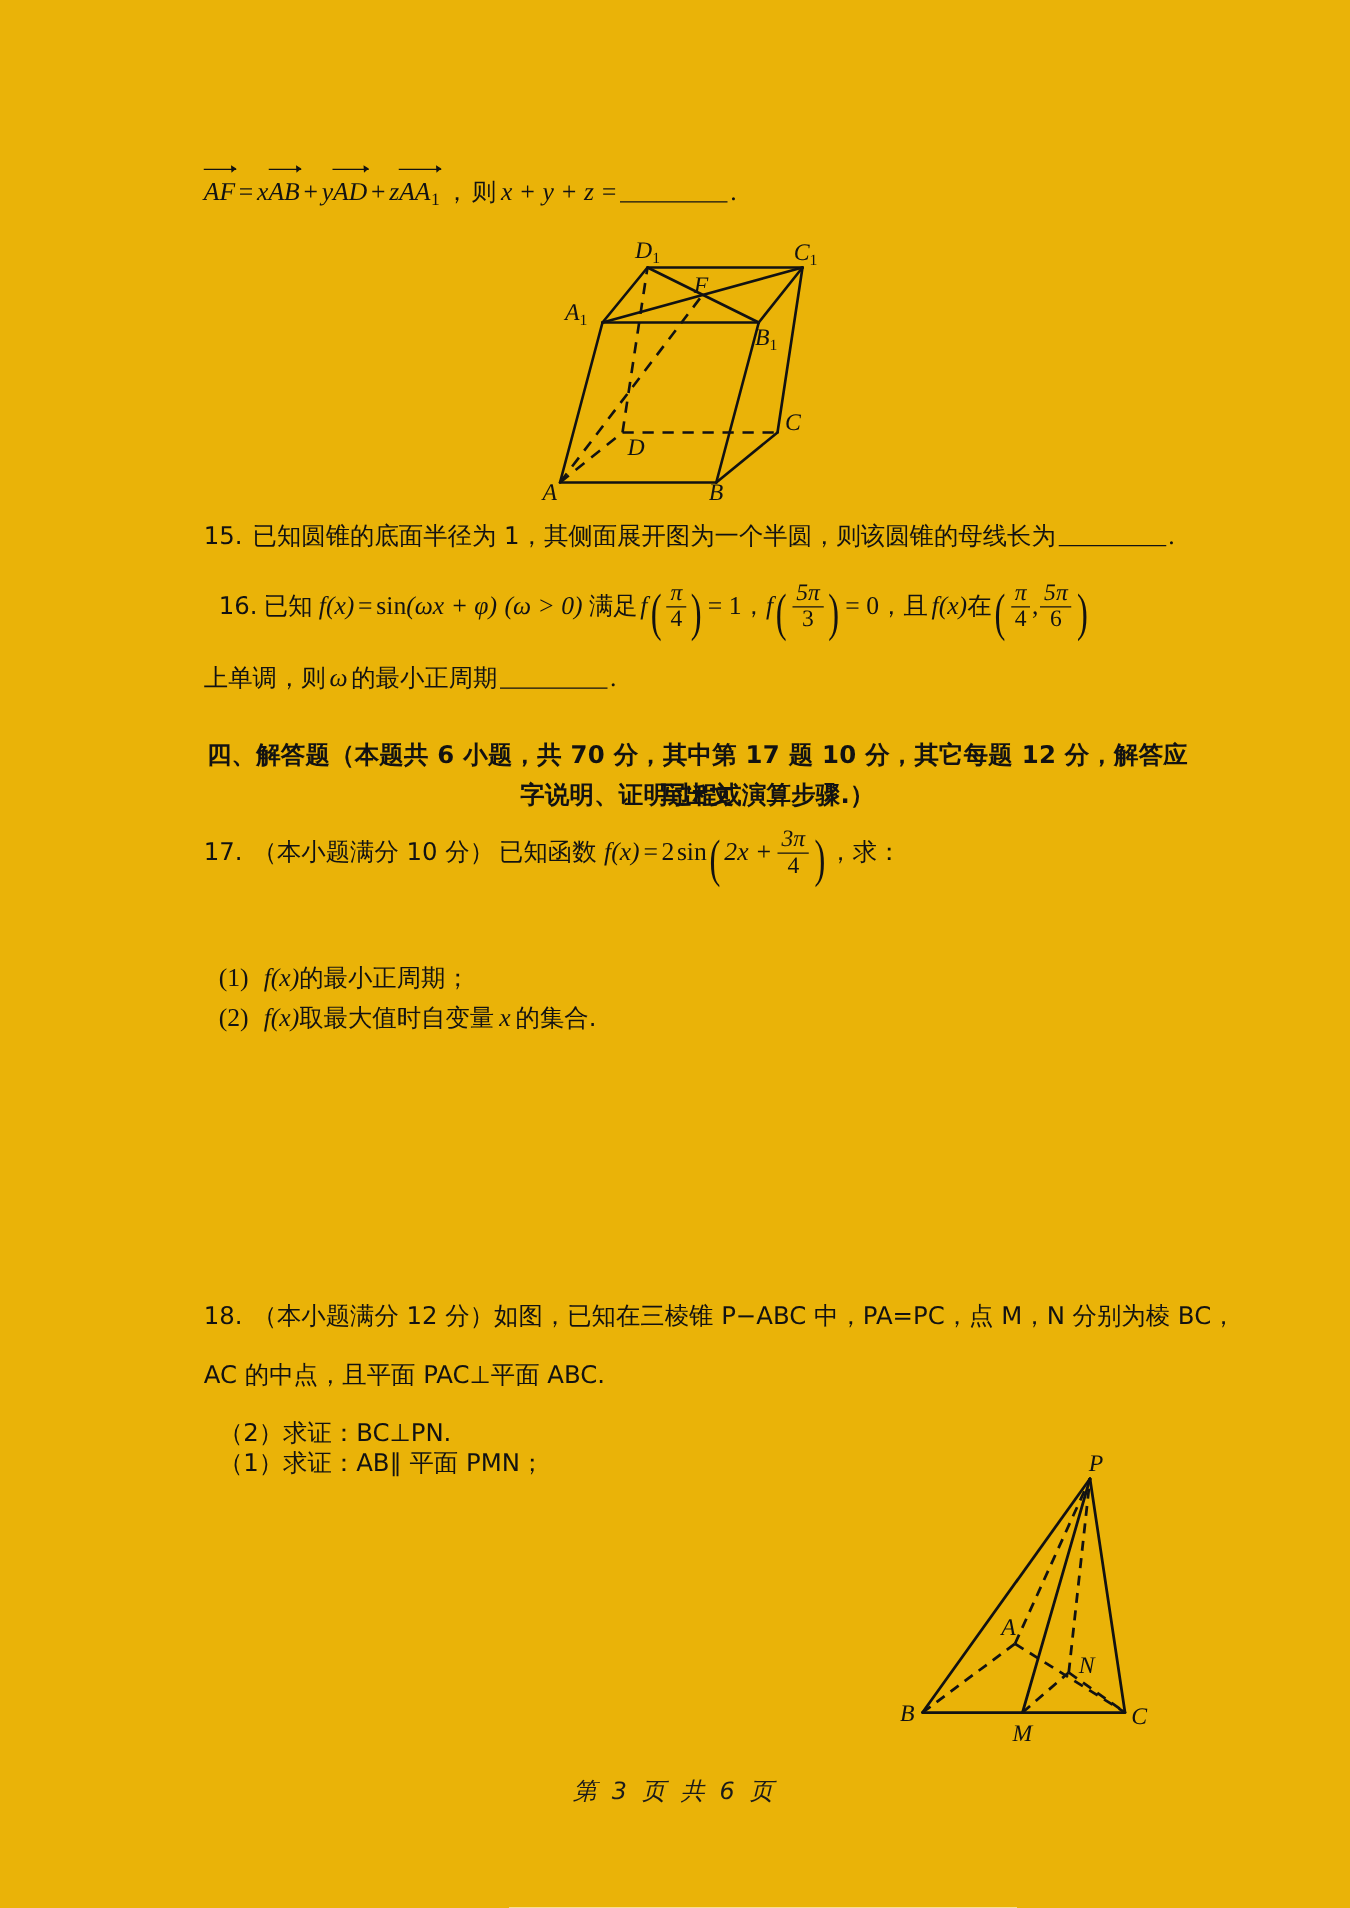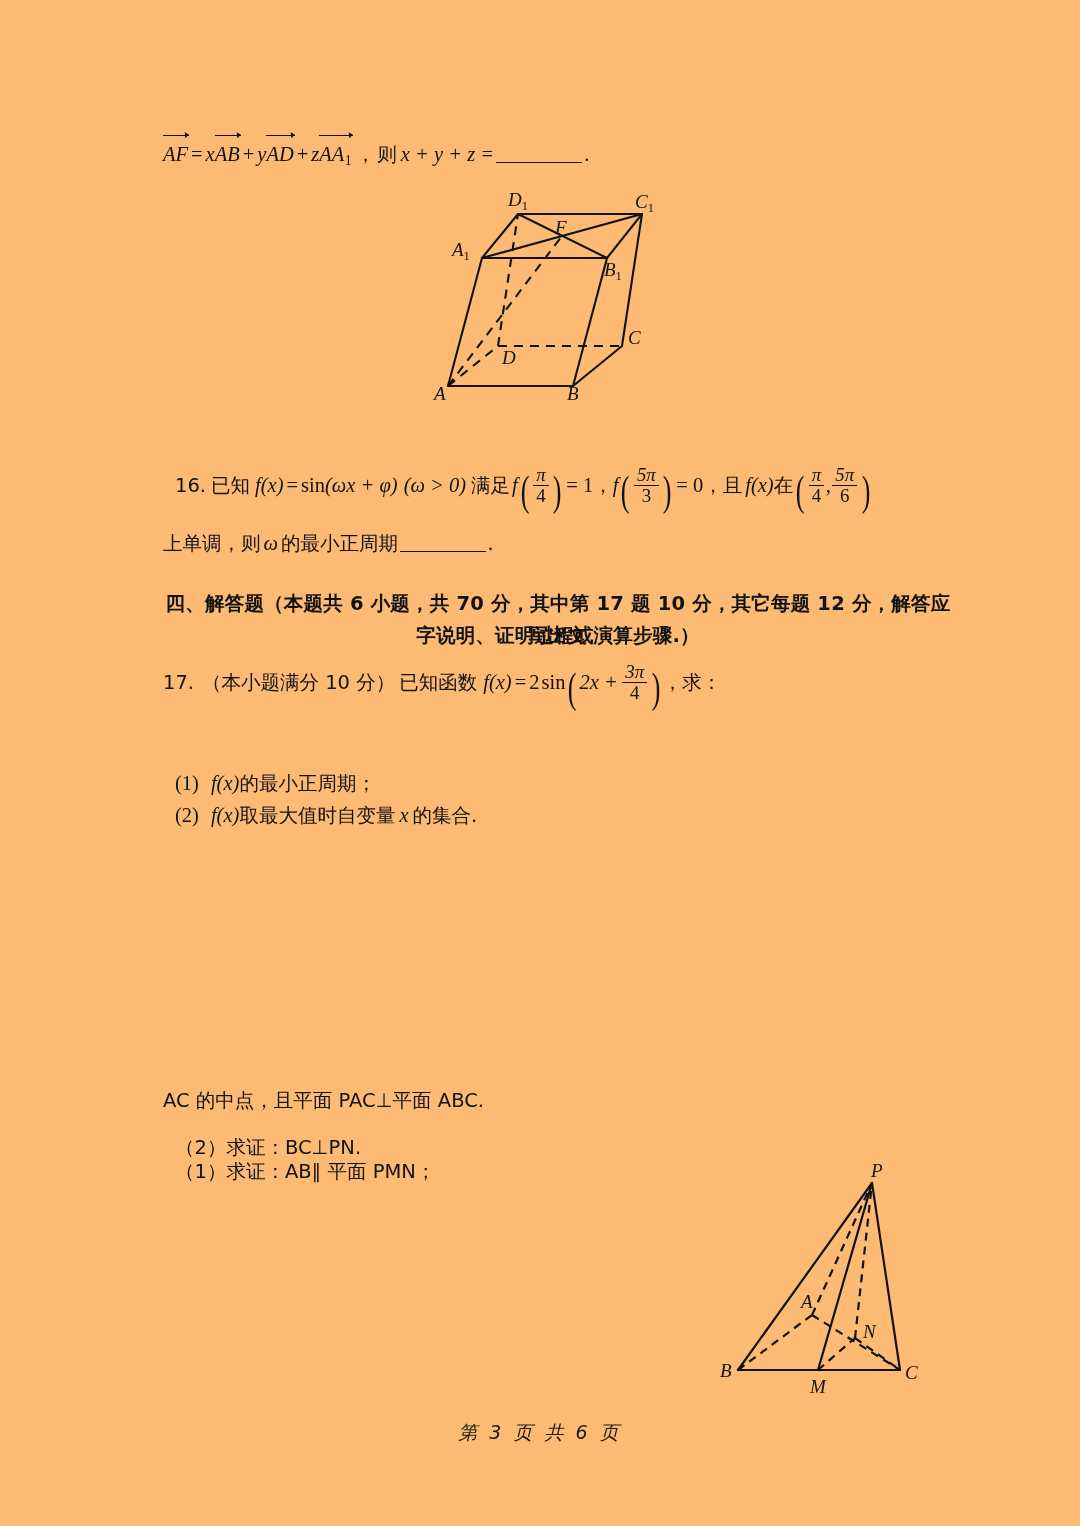--- a/index.html
+++ b/index.html
@@ -4,21 +4,21 @@
 <style>
   html, body {
     margin: 0;
     padding: 0;
     background: #ffffff;
   }
   .page {
     position: relative;
     width: 1080px;
     height: 1526px;
-    background: #fdba74;
+    background: #eab308;
     font-family: "Liberation Serif", "DejaVu Serif", serif;
     color: #111111;
     overflow: hidden;
   }
 
   
   .line {
     position: absolute;
     font-size: 20.5px;
     line-height: 1.52;
@@ -182,20 +182,23 @@
       <text class="lbl" x="198" y="158">C</text>
       <text class="lbl" x="72" y="178">D</text>
       <text class="lbl" x="22" y="70">A<tspan class="s" dy="4">1</tspan></text>
       <text class="lbl" x="174" y="90">B<tspan class="s" dy="4">1</tspan></text>
       <text class="lbl" x="205" y="22">C<tspan class="s" dy="4">1</tspan></text>
       <text class="lbl" x="78" y="20">D<tspan class="s" dy="4">1</tspan></text>
       <text class="lbl" x="125" y="48">F</text>
     </svg>
   </div>
 
+  <div class="line" style="left:163px; top:414px;">
+    <span class="cn">15.</span><span class="cn" style="padding-left:8px;">已知圆锥的底面半径为 1，其侧面展开图为一个半圆，则该圆锥的母线长为</span><span class="blank"></span><span class="mn">.</span>
+  </div>
 
   <div class="line" style="left:175px; top:465px;">
     <span class="cn">16.</span><span class="cn" style="padding-left:5px;">已知</span><span class="mi" style="padding-left:5px;">f</span><span class="mi">(x)</span><span class="op mn">=</span><span class="mn">sin</span><span class="mi">(ωx + φ)</span><span class="mi" style="padding-left:6px;">(ω &gt; 0)</span><span class="cn" style="padding-left:5px;">满足</span><span class="mi" style="padding-left:2px;">f</span><span class="bigp">(</span><span class="frac"><span class="num mi">π</span><span class="den mn">4</span></span><span class="bigp">)</span><span class="mn" style="padding-left:2px;">= 1</span><span class="cn">，</span><span class="mi">f</span><span class="bigp">(</span><span class="frac"><span class="num mi">5π</span><span class="den mn">3</span></span><span class="bigp">)</span><span class="mn" style="padding-left:2px;">= 0</span><span class="cn">，</span><span class="cn">且</span><span class="mi" style="padding-left:3px;">f</span><span class="mi">(x)</span><span class="cn">在</span><span class="bigp">(</span><span class="frac"><span class="num mi">π</span><span class="den mn">4</span></span><span class="mn">,</span><span class="frac"><span class="num mi">5π</span><span class="den mn">6</span></span><span class="bigp">)</span>
   </div>
 
   <div class="line" style="left:163px; top:528px;">
     <span class="cn">上单调，则</span><span class="mi" style="padding:0 3px;">ω</span><span class="cn">的最小正周期</span><span class="blank"></span><span class="mn">.</span>
   </div>
 
   <div class="wrapline sec-head" style="left:163px; top:588px; width:790px;">四、解答题（本题共 6 小题，共 70 分，其中第 17 题 10 分，其它每题 12 分，解答应写出文</div>
@@ -206,20 +209,23 @@
   </div>
 
   <div class="line" style="left:175px; top:748px;margin-top:20px;">
     <span class="mn">(1)</span><span class="mi" style="padding-left:12px;">f</span><span class="mi">(x)</span><span class="cn">的最小正周期；</span>
   </div>
 
   <div class="line" style="left:175px; top:800px;">
     <span class="mn">(2)</span><span class="mi" style="padding-left:12px;">f</span><span class="mi">(x)</span><span class="cn">取最大值时自变量</span><span class="mi" style="padding:0 4px;">x</span><span class="cn">的集合.</span>
   </div>
 
+  <div class="line" style="left:163px; top:1038px;">
+    <span class="cn">18.</span><span class="cn" style="padding-left:8px;">（本小题满分 12 分）</span><span class="cn">如图，已知在三棱锥 P−ABC 中，PA=PC，点 M，N 分别为棱 BC，</span>
+  </div>
   <div class="line" style="left:163px; top:1070px;margin-top:15px;">
     <span class="cn">AC 的中点，且平面 PAC⊥平面 ABC.</span>
   </div>
   <div class="line" style="left:175px; top:1156px;text-align:right;">
     <span class="cn">（1）求证：AB∥ 平面 PMN；</span>
   </div>
   <div class="line" style="left:175px; top:1132px;">
     <span class="cn">（2）求证：BC⊥PN.</span>
   </div>
 

